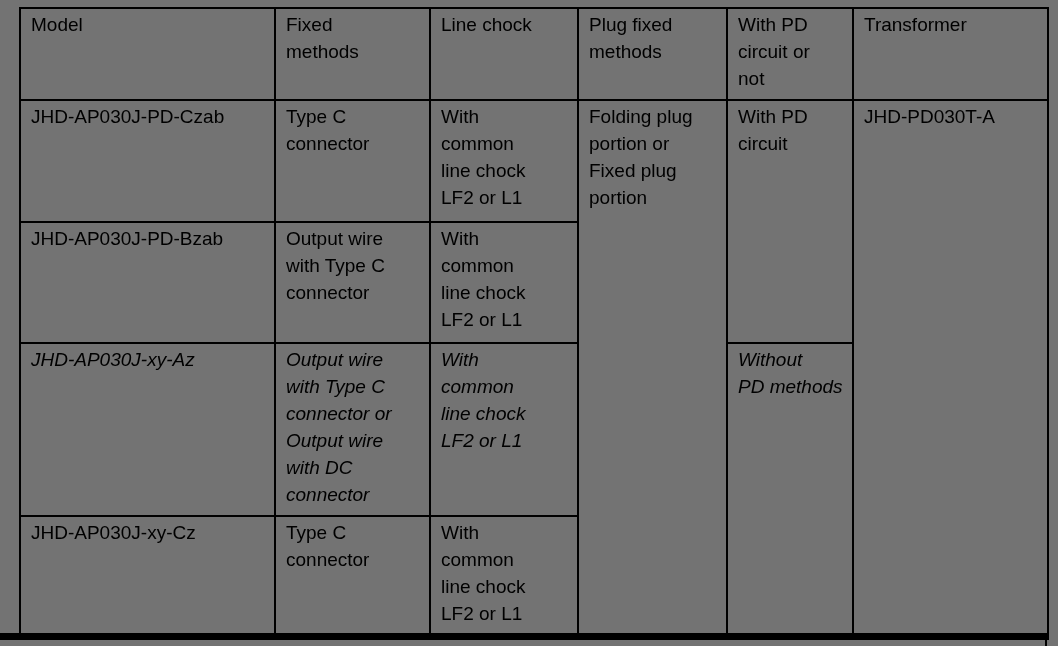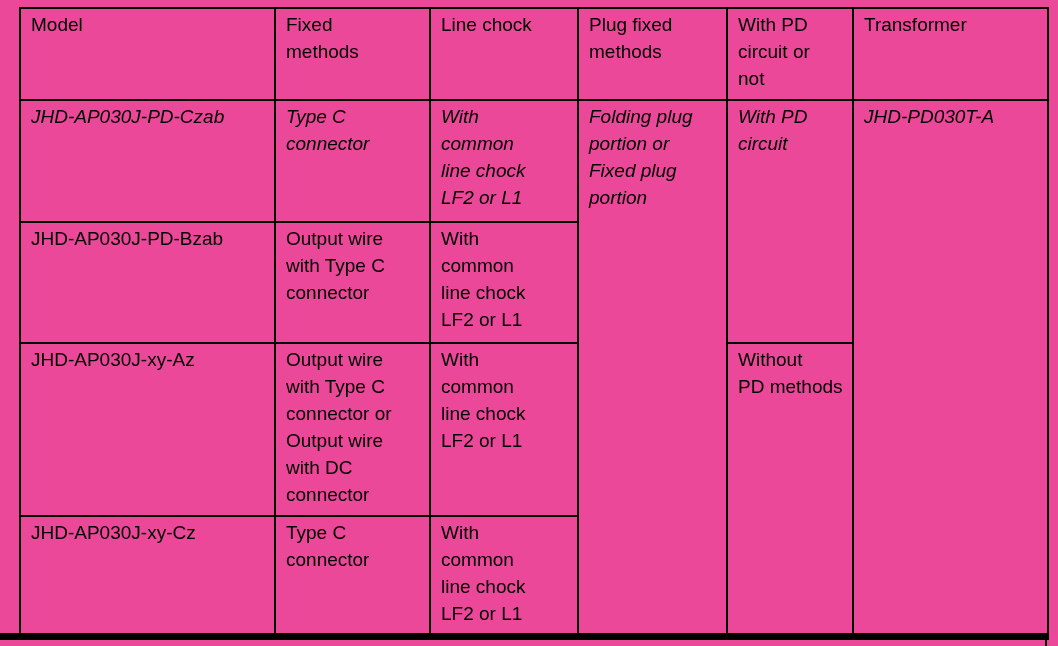--- a/index.html
+++ b/index.html
@@ -4,21 +4,21 @@
 <style>
   html, body {
     margin: 0;
     padding: 0;
     background: #ffffff;
   }
   .page {
     position: relative;
     width: 1058px;
     height: 646px;
-    background: #ec4899;
+    background: #737373;
     overflow: hidden;
     font-family: "Liberation Sans", "DejaVu Sans", sans-serif;
     color: #000000;
   }
   table.spec-table {
     position: absolute;
     left: 19px;
     top: 7px;
     border-collapse: collapse;
     table-layout: fixed;
@@ -31,23 +31,23 @@
     text-align: left;
     font-weight: normal;
     font-size: 19px;
     line-height: 27px;
     padding: 2px 8px 2px 10px;
     white-space: pre-line;
     overflow: hidden;
     color: #000000;
   }
   tr.row-header  { height: 92px;  }
-  tr.row-1       { height: 122px; font-style: italic; }
+  tr.row-1       { height: 122px; }
   tr.row-2       { height: 121px; margin-top: 38px; }
-  tr.row-3       { height: 173px; }
+  tr.row-3       { height: 173px; font-style: italic; }
   tr.row-4       { height: 118px; margin-top: 20px; }
   .bottom-rule {
     position: absolute;
     left: 0;
     top: 633px;
     width: 1049px;
     height: 7px;
     background: #000000;
   }
   .right-border-stub {

